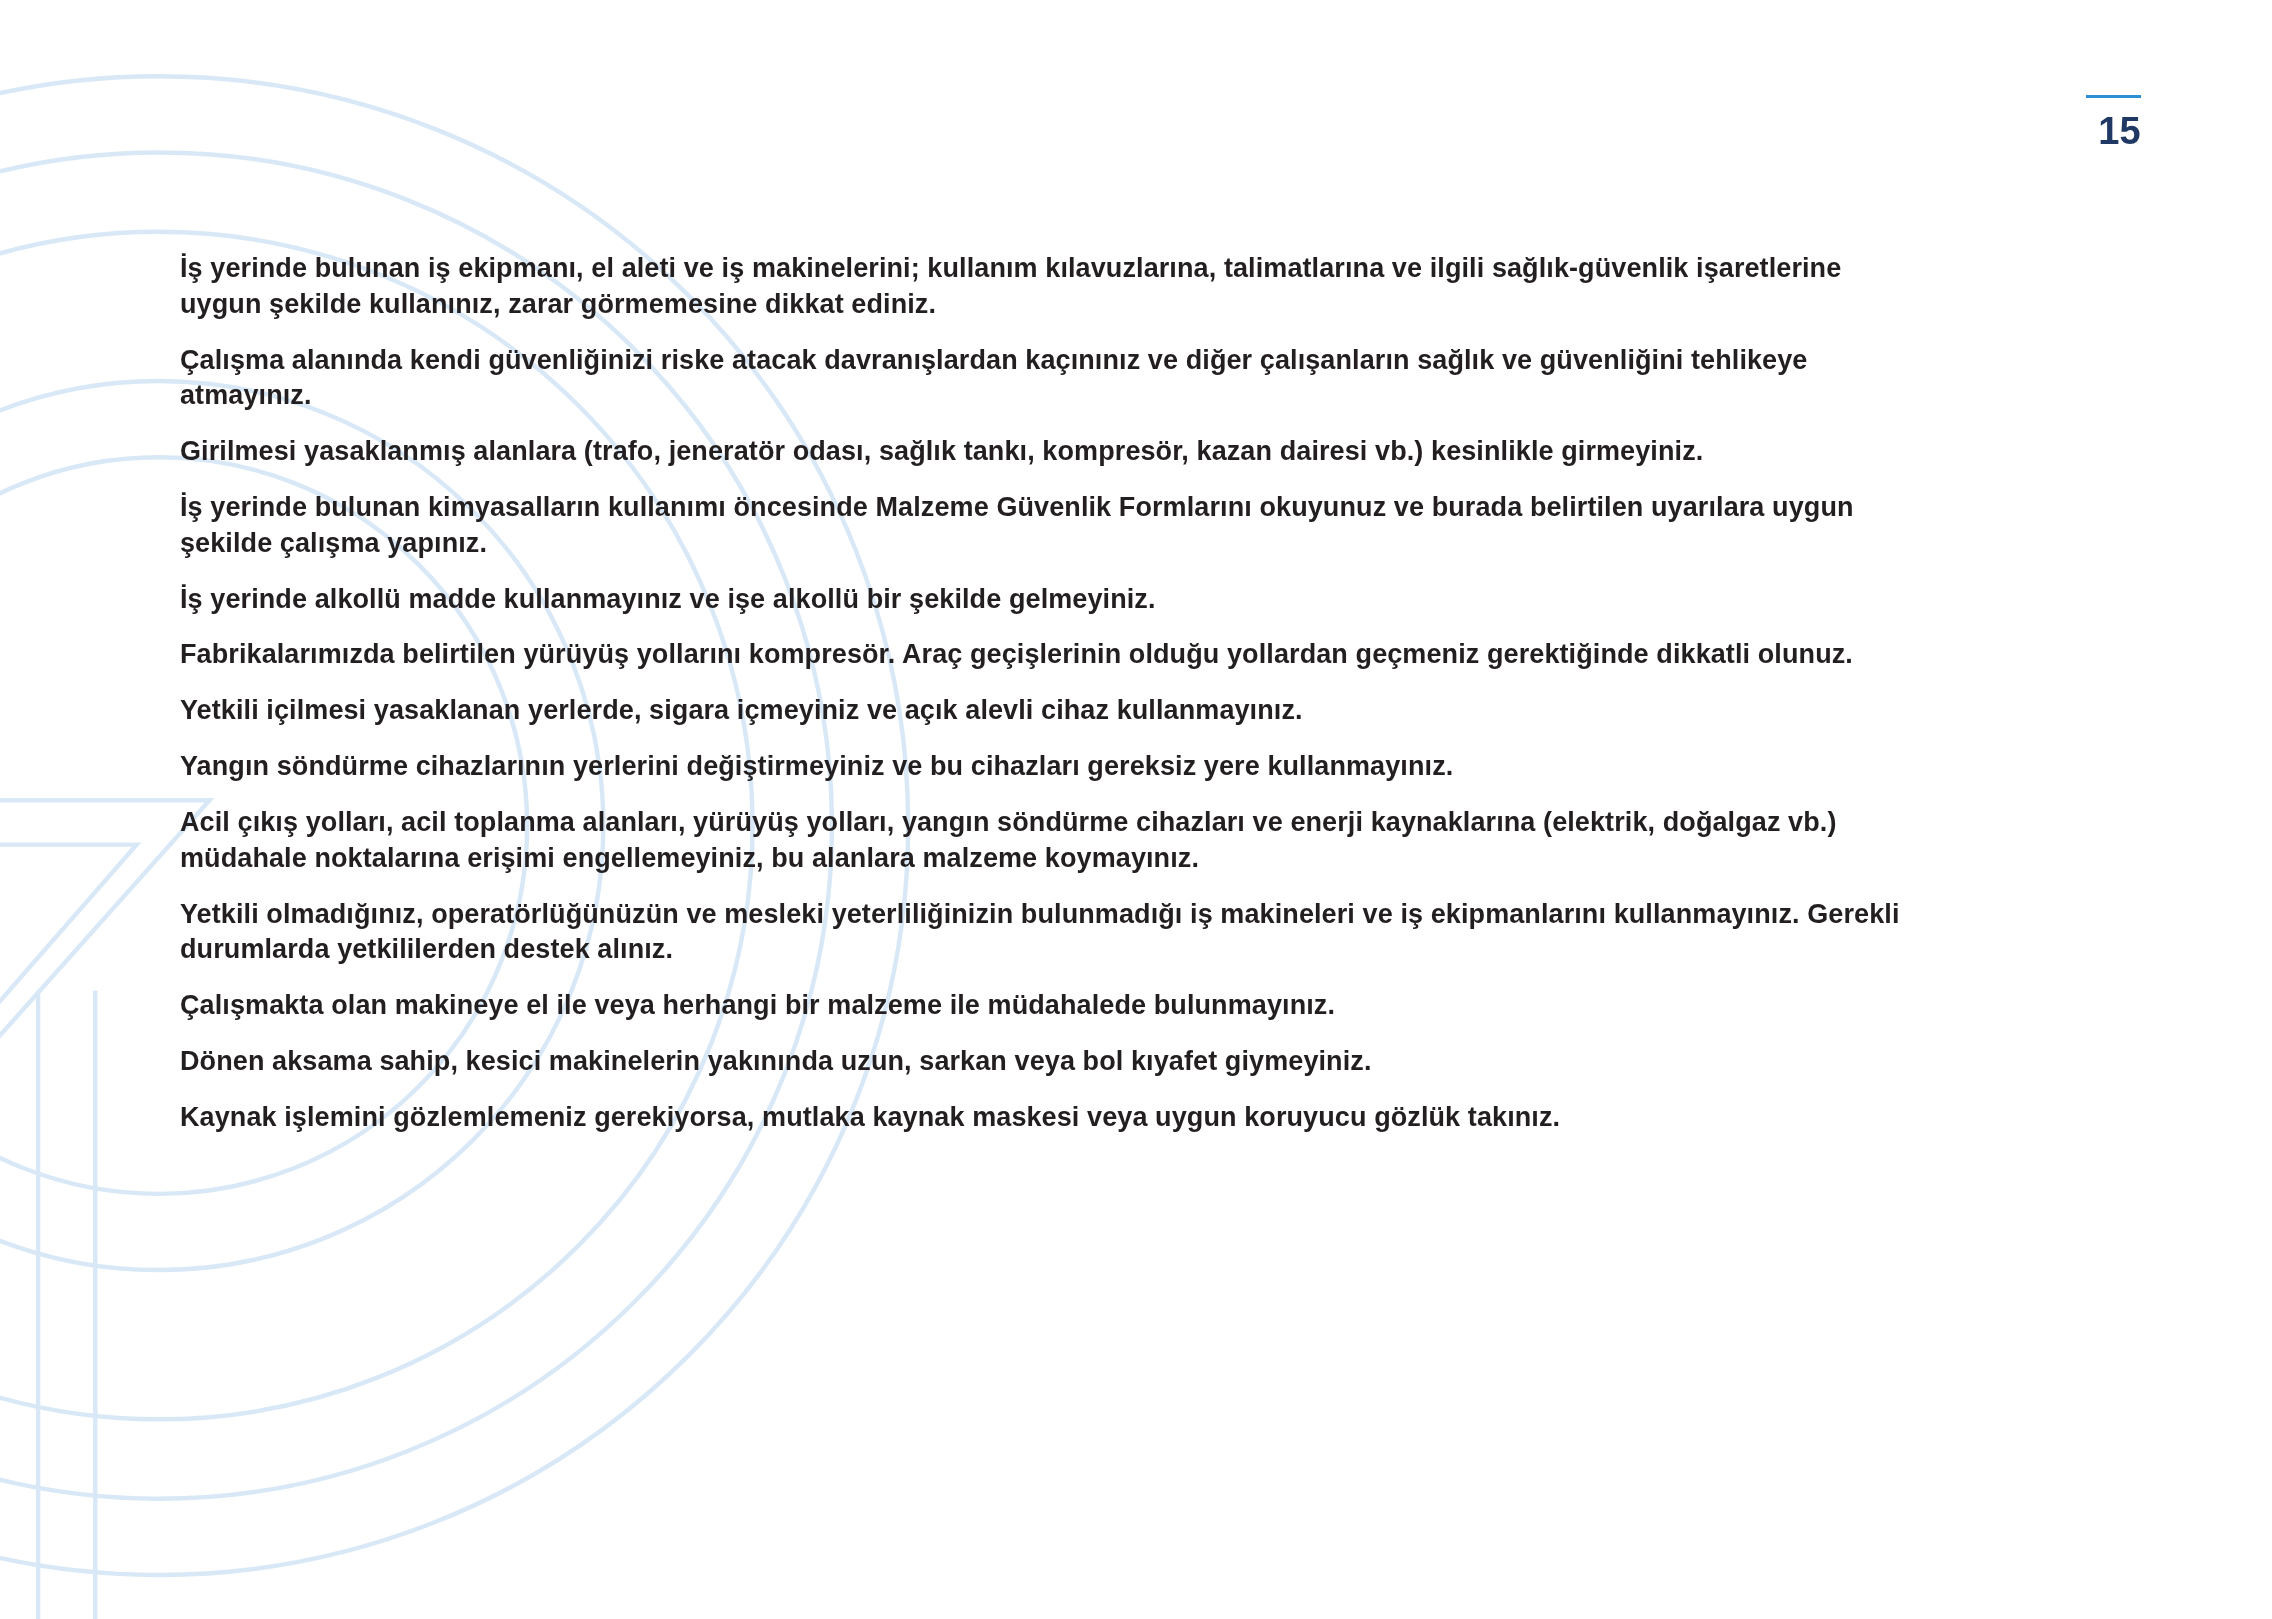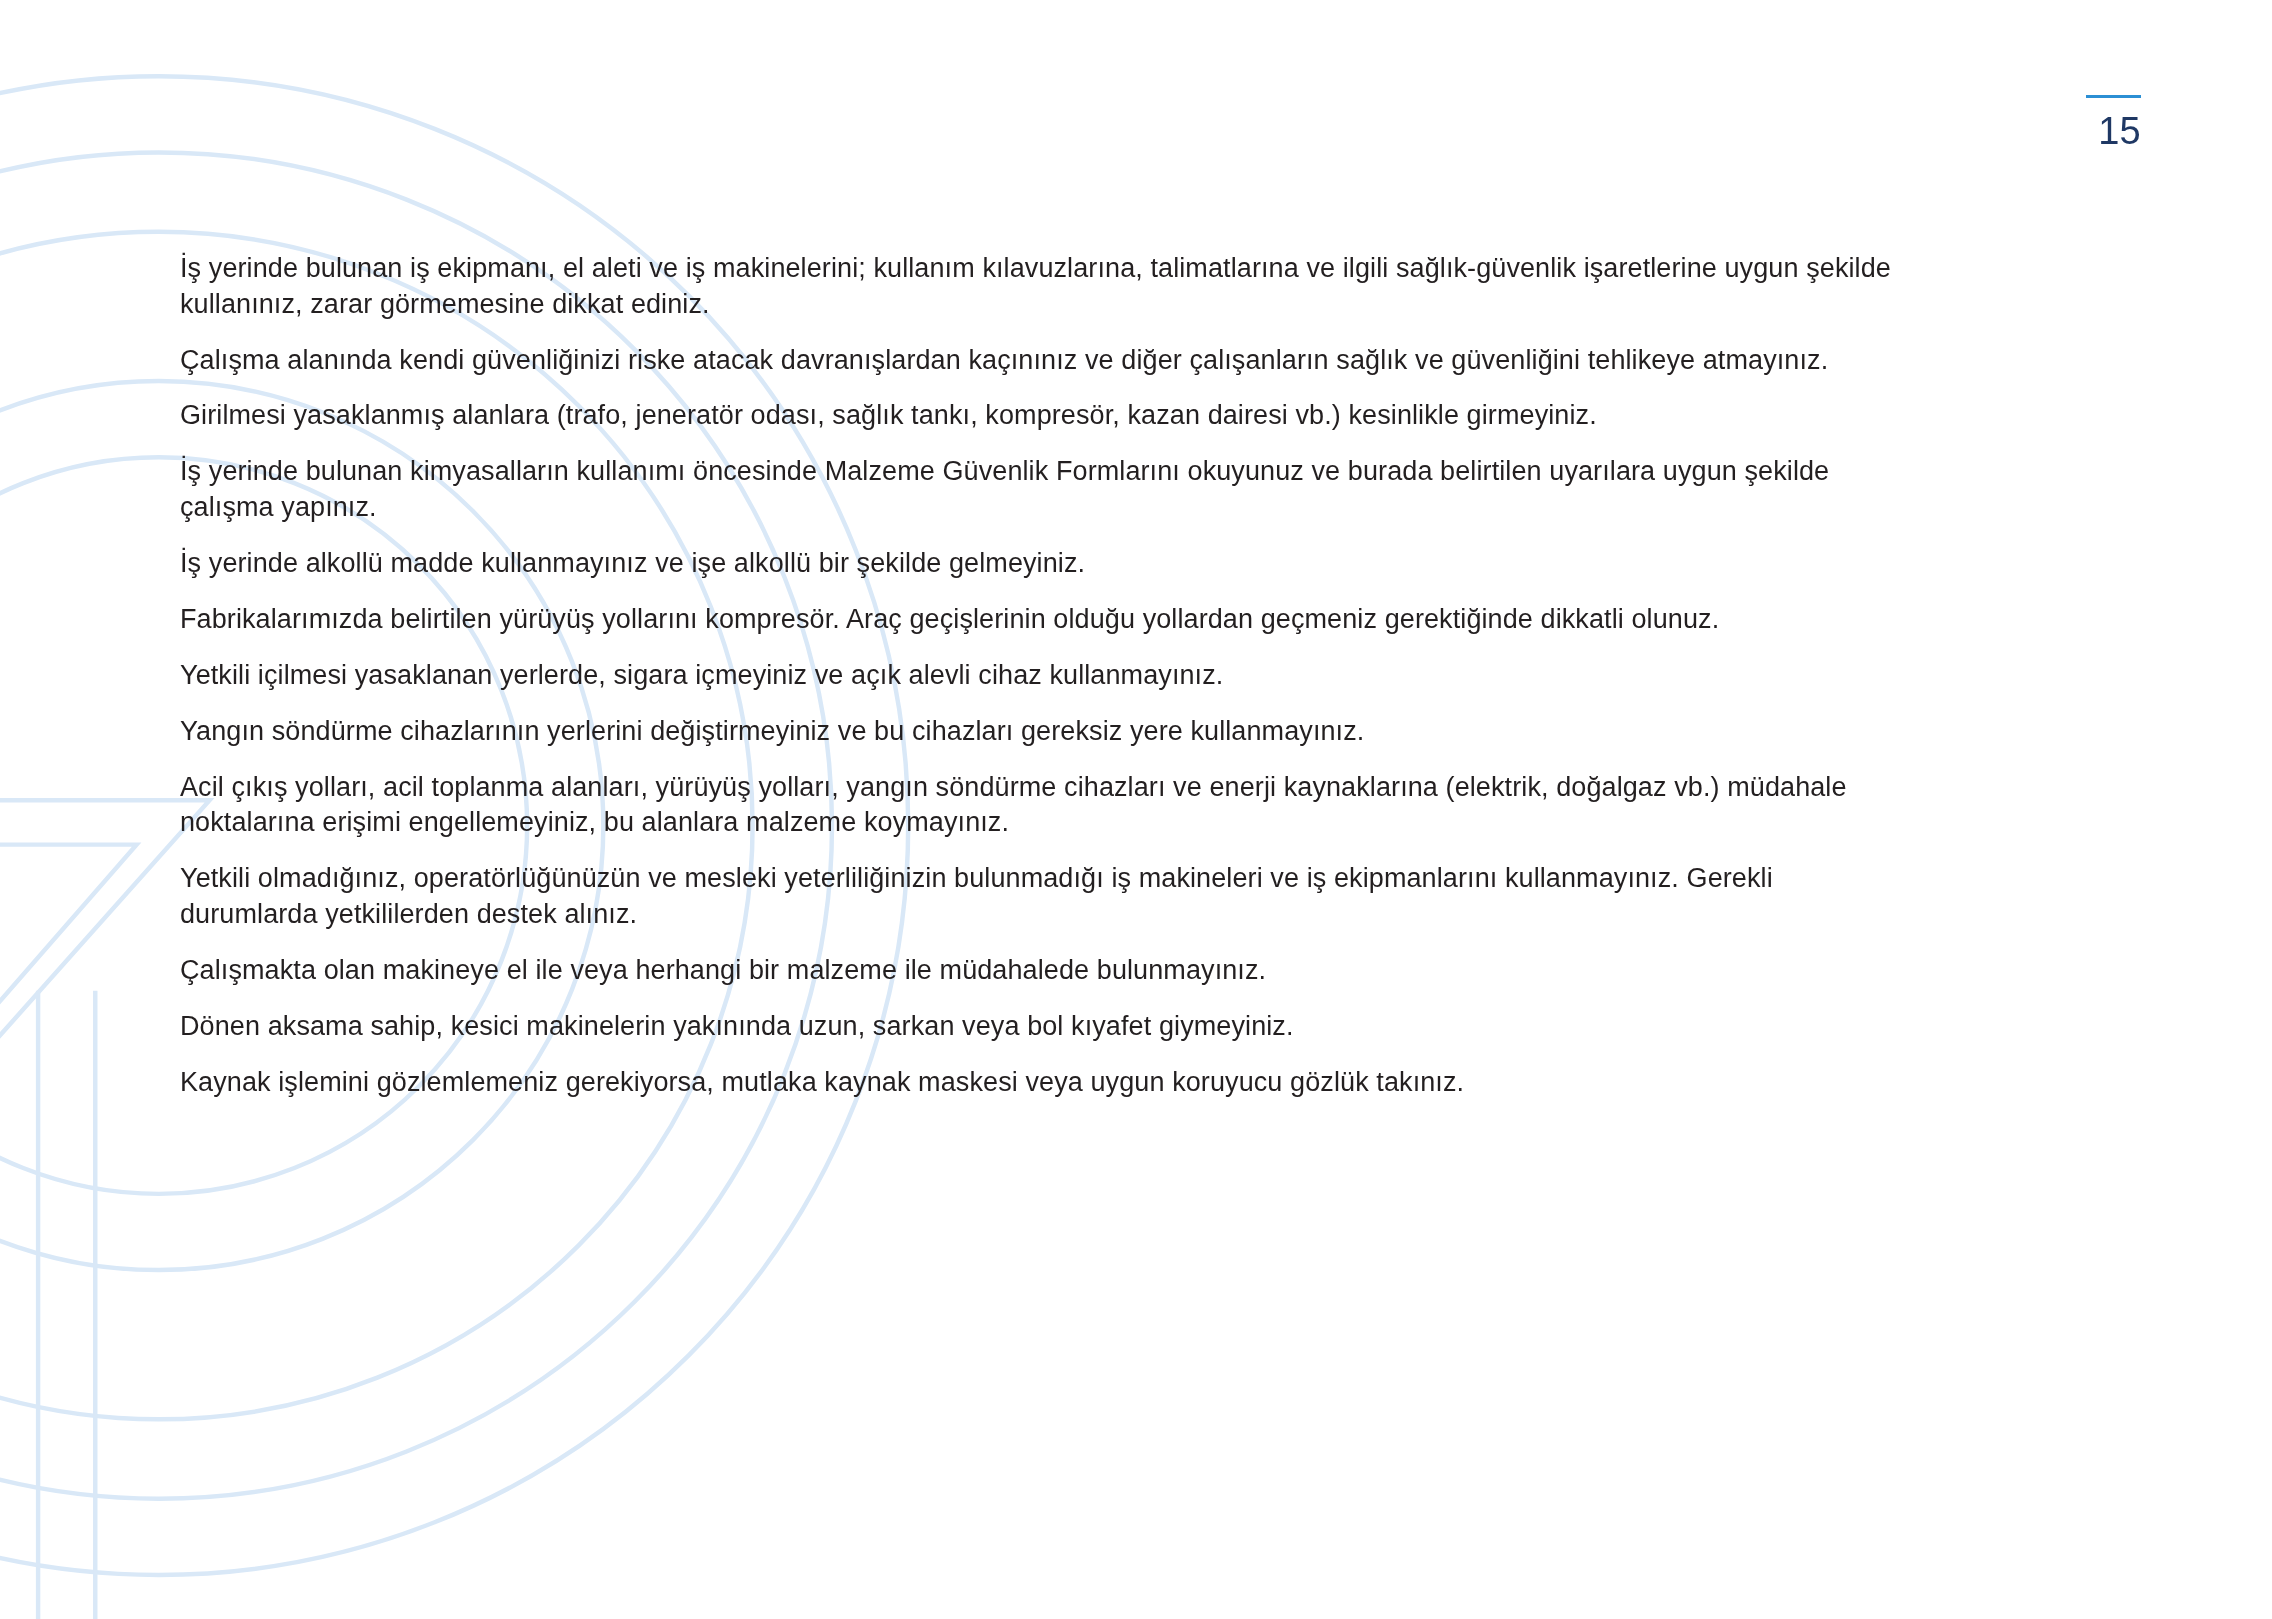--- a/index.html
+++ b/index.html
@@ -39,40 +39,40 @@
   .page-rule {
     width: 55px;
     height: 3.2px;
     background: #2b8fd4;
     margin: 0 0 14px auto;
   }
   .page-number {
     font-size: 38px;
     line-height: 1;
     color: #1f3864;
-    font-weight: 400;
+    font-weight: 700;
     letter-spacing: 0.3px;
     text-align: right;
   }
 
   
   .content {
     position: absolute;
     left: 180px;
     top: 251px;
     width: 1721px;
     z-index: 2;
   }
   .para {
     font-size: 27px;
     line-height: 1.32;
     color: #231f20;
     margin: 0 0 20.3px 0;
     letter-spacing: 0.1px;
-    font-weight: 400;
+    font-weight: 700;
   }
   .para:last-child {
     margin-bottom: 16px;
   }
 </style>
 </head>
 <body>
 
 <svg class="bg-decor" viewBox="0 0 3579 2551" preserveAspectRatio="none" aria-hidden="true">
   <g fill="none" stroke="#d9e8f7" stroke-width="7">

